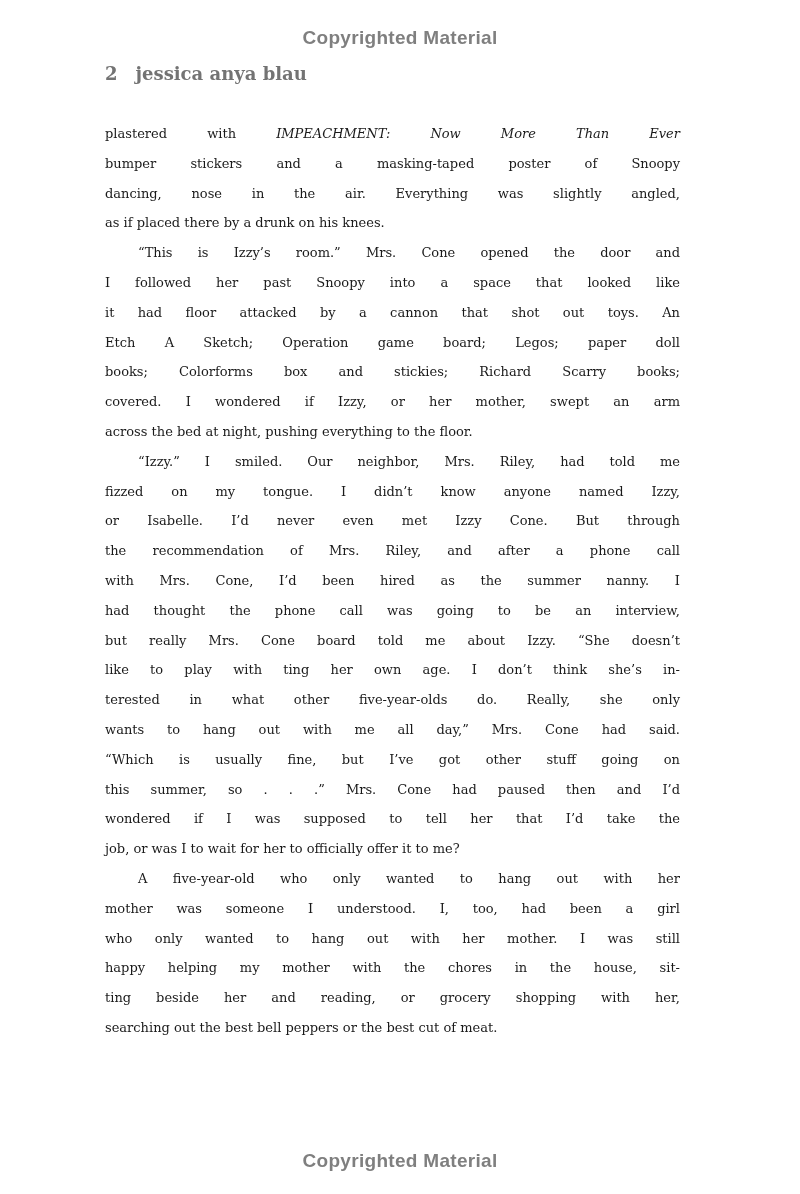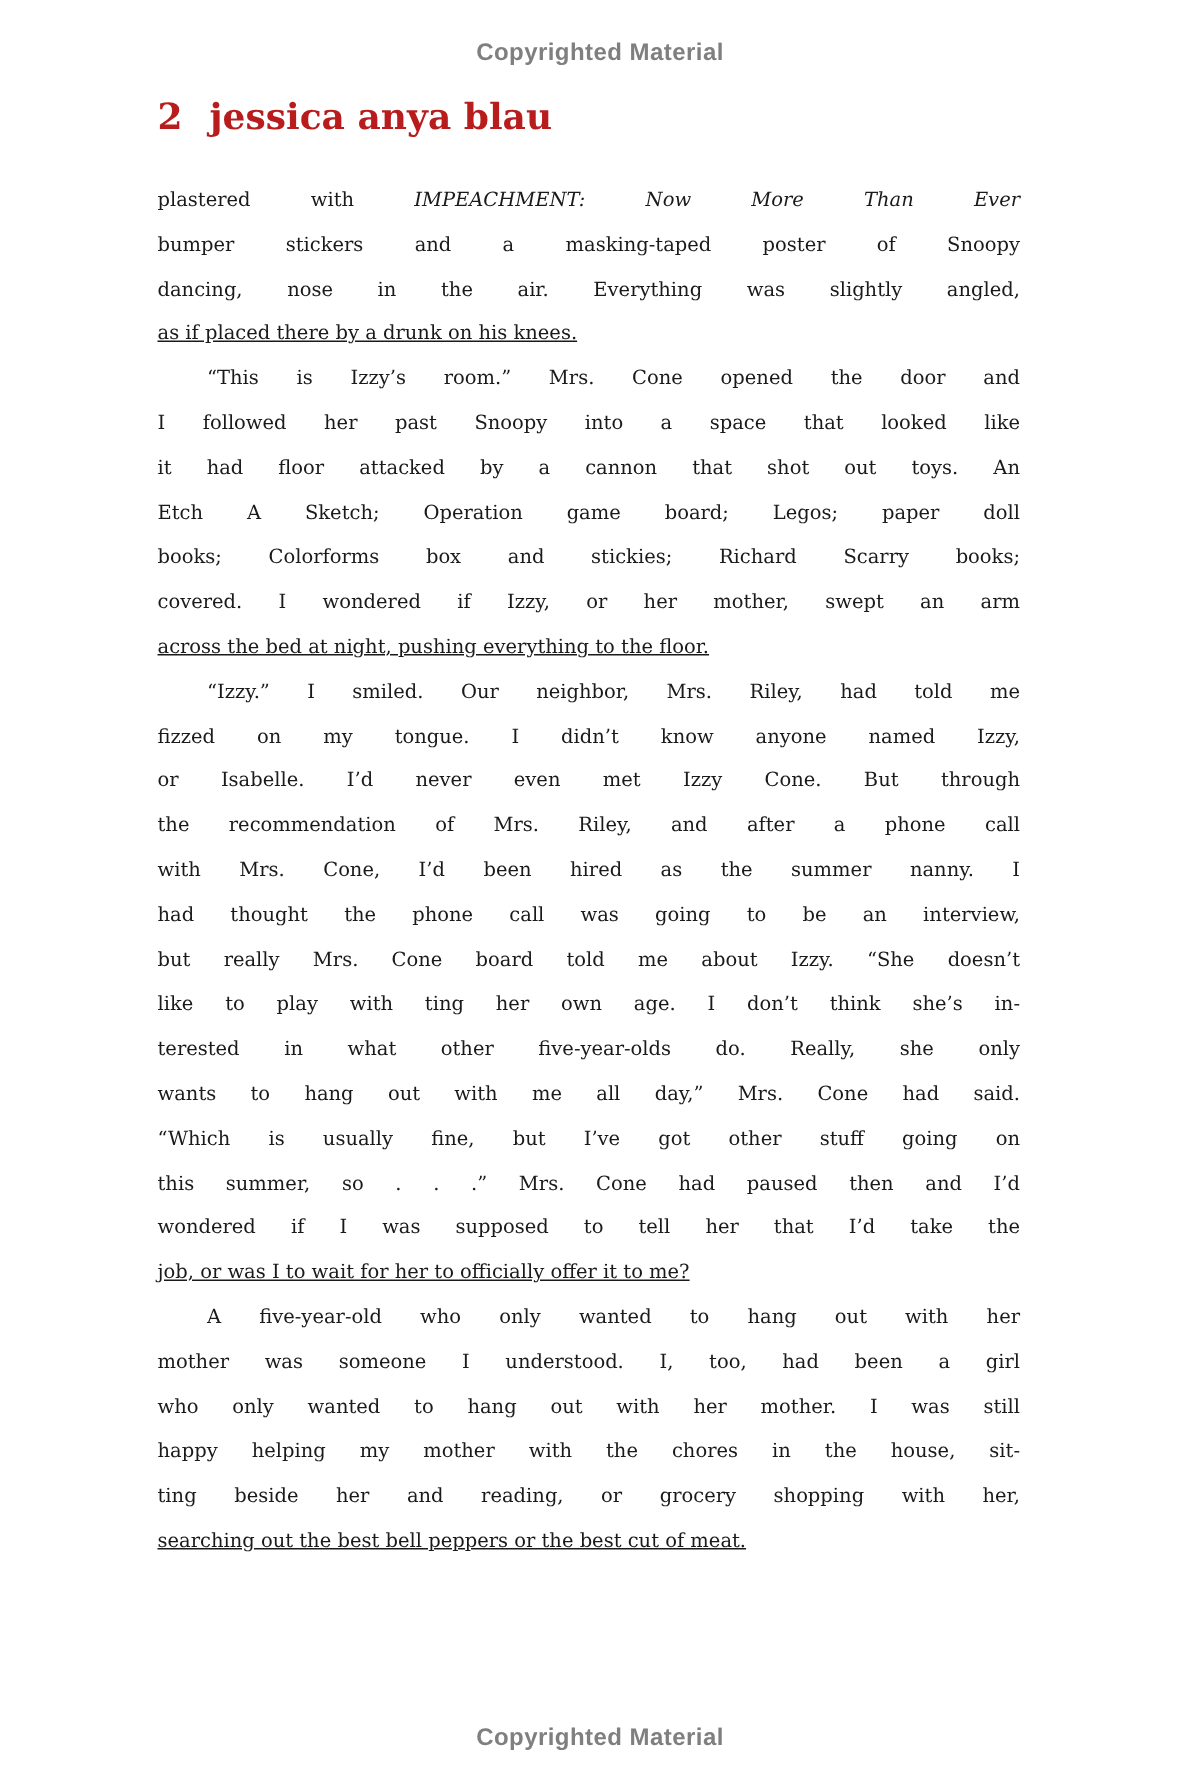--- a/index.html
+++ b/index.html
@@ -13,49 +13,49 @@
   .page {
     position: absolute; inset: 0;
     background: #ffffff;
   }
   .copyright {
     position: absolute;
     left: 0; width: 800px;
     text-align: center;
     font-family: "Liberation Sans", sans-serif;
     font-weight: bold;
-    font-size: 16px;
+    font-size: 19px;
     letter-spacing: 0.3px;
     color: #7f7f7f;
   }
   .copyright.top { top: 27px; }
   .copyright.bottom { top: 1150px; }
   .running-header {
     position: absolute;
     top: 63px; left: 105px; width: 575px;
-    font-size: 24px;
+    font-size: 18px;
     font-weight: bold;
-    color: #b91c1c;
+    color: #737373;
   }
   .running-header .pagenum { margin-right: 18px; }
   .body-text {
     position: absolute;
     top: 119px; left: 105px; width: 575px;
     font-size: 13px;
     line-height: 29.8px;
     color: #1a1a1a;
   }
   .line {
     text-align: justify;
     text-align-last: justify;
     white-space: normal;
     height: 29.8px;
     overflow: visible;
   }
-  .line.last { text-align-last: left; text-decoration: underline; }
+  .line.last { text-align-last: left; }
   .line.indent { text-indent: 33px; }
   .italic { font-style: italic; }
 </style>
 </head>
 <body>
 
 <div class="page">
 
   <div class="copyright top">Copyrighted Material</div>
 

